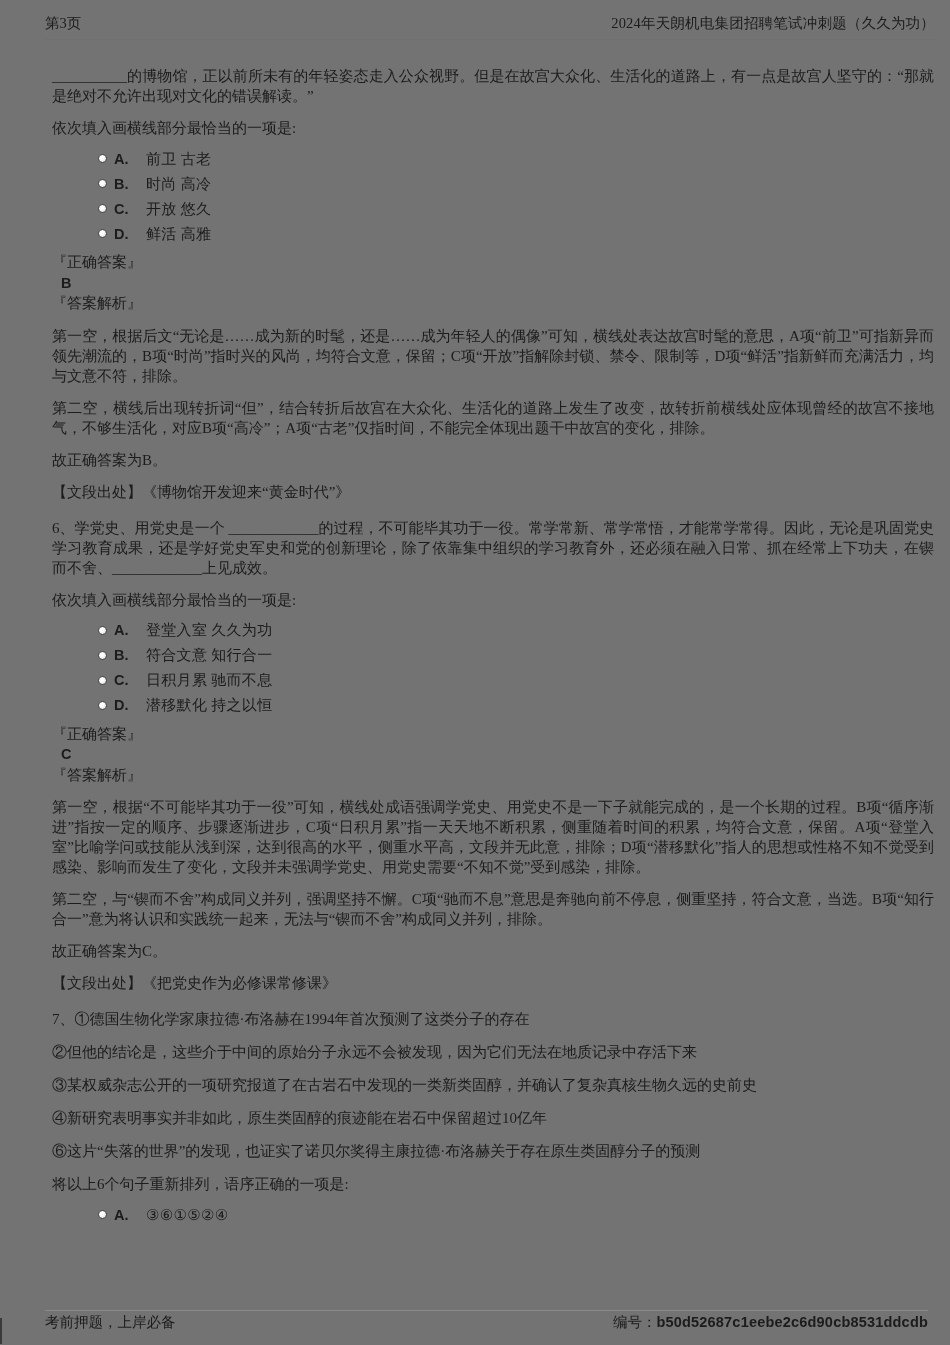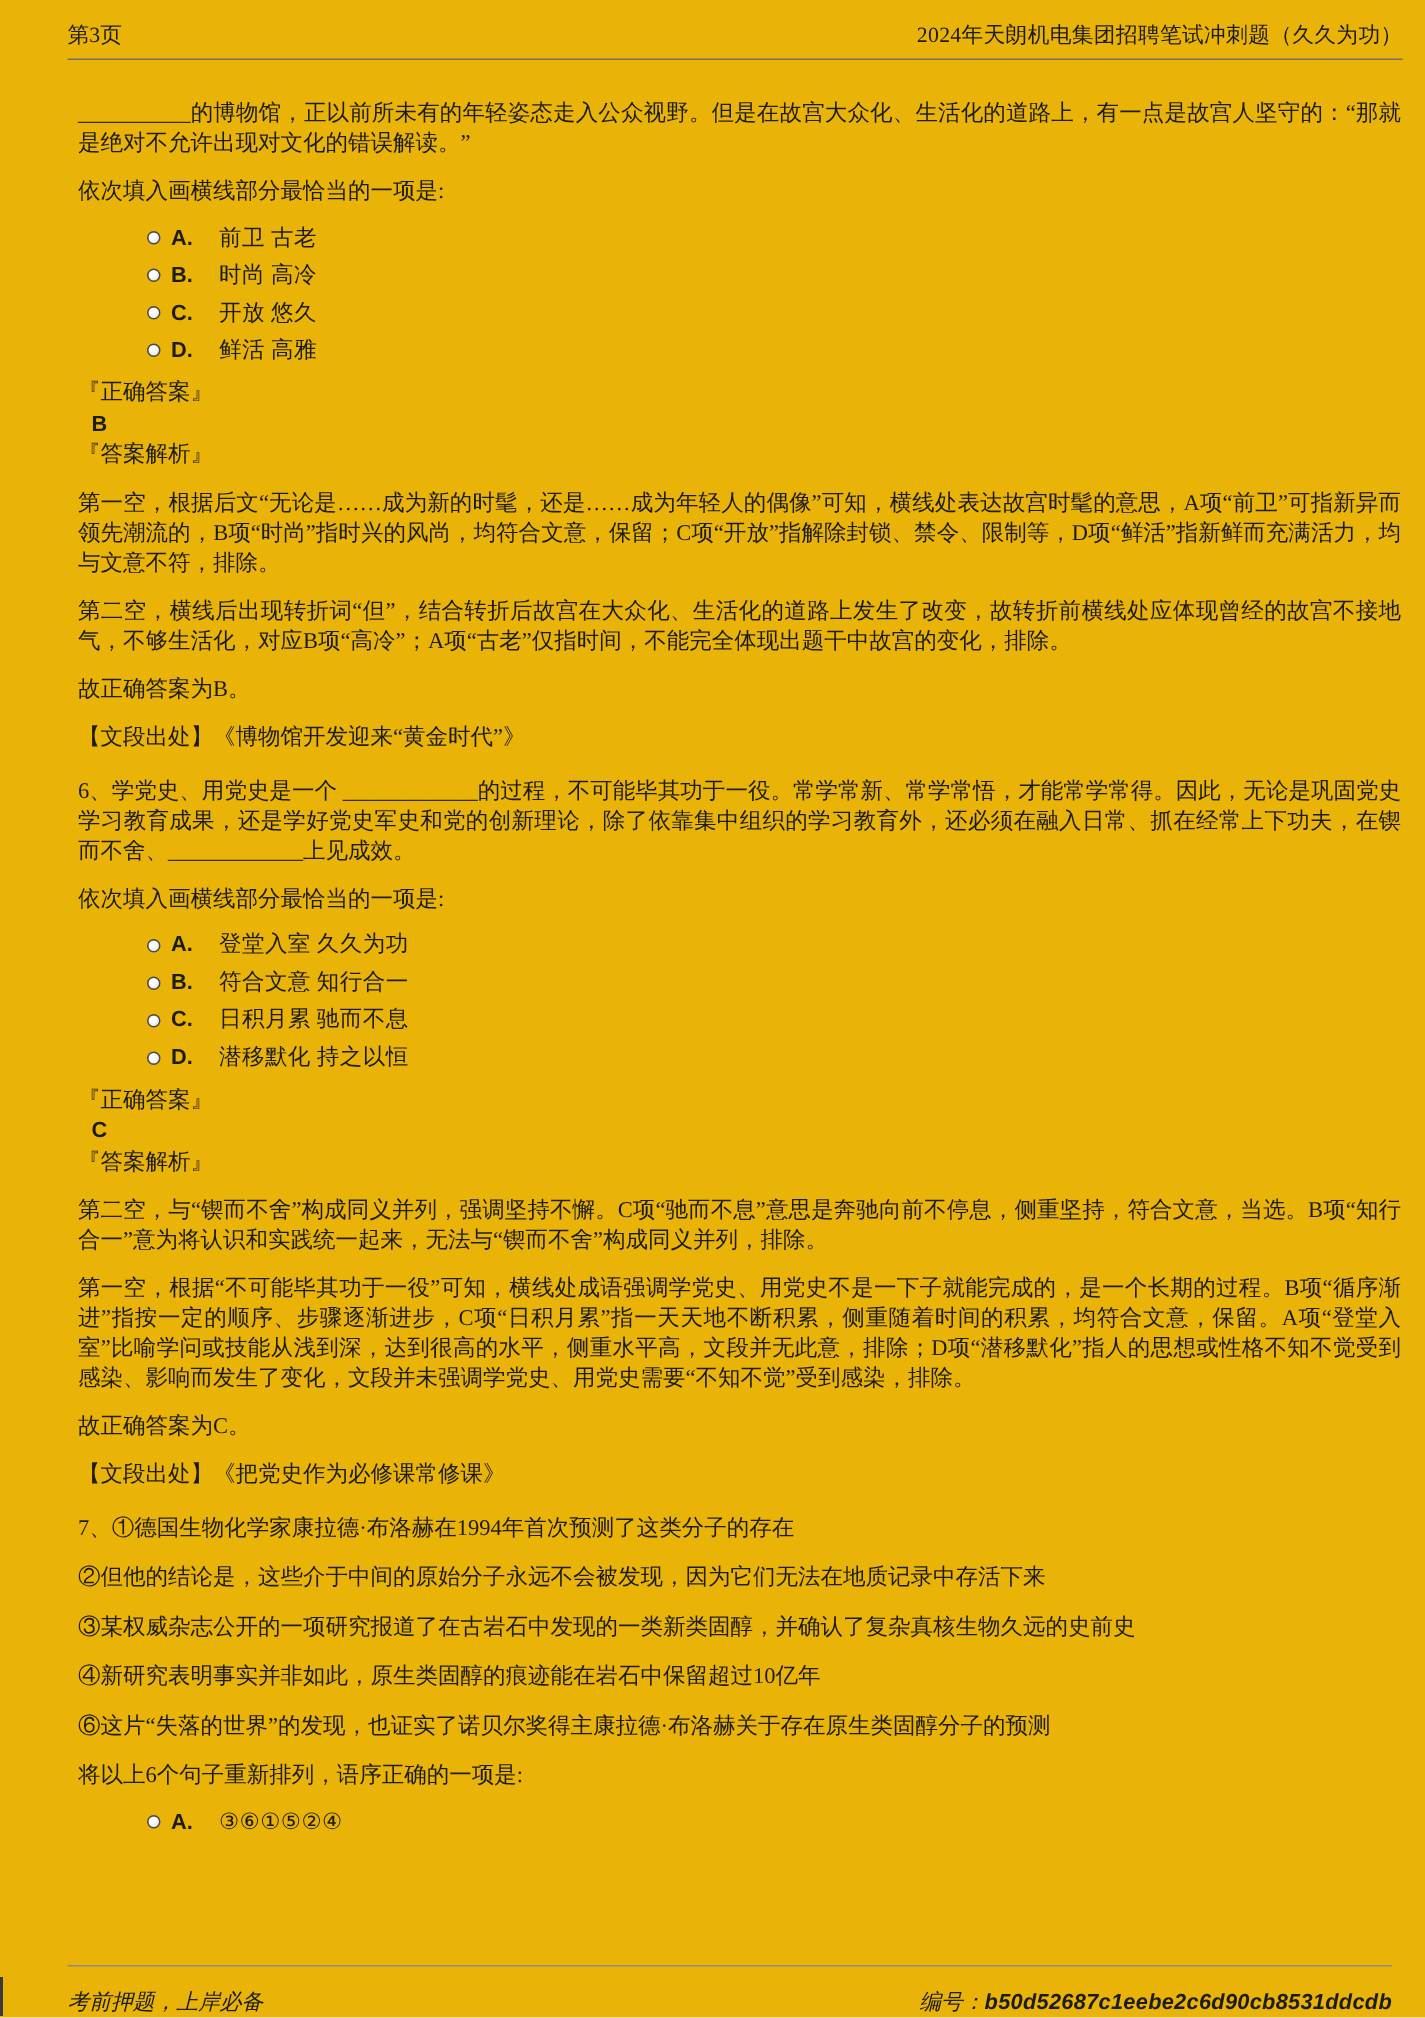--- a/index.html
+++ b/index.html
@@ -1,19 +1,19 @@
 <!DOCTYPE html>
 <html><head>
 <meta charset="utf-8">
 <style>
   * { margin:0; padding:0; box-sizing:border-box; }
   html,body { background:#ffffff; }
   body { width:950px; height:1345px; position:relative; }
   .page {
-    position:relative; width:950px; height:1345px; background:#eab308;
+    position:relative; width:950px; height:1345px; background:#737373;
     font-family:"Liberation Serif","DejaVu Serif",serif;
     color:#1c1c1c; overflow:hidden;
   }
   .hdr {
     position:absolute; top:14px; left:45px; right:15px;
     display:flex; justify-content:space-between; align-items:flex-end;
     font-size:14.5px; padding-bottom:6px; border-bottom:1px solid #707070;
   }
   .hdr-right { letter-spacing:0.2px; }
   .content {
@@ -40,24 +40,23 @@
   }
   .opt-text { letter-spacing:0.3px; }
   .ans-block { margin-top:6px; line-height:20.5px; }
   .ans-letter {
     font-family:"Liberation Sans","DejaVu Sans",sans-serif;
     font-weight:bold; font-size:14.5px; margin-left:9px;
   }
   .sent { margin-top:13px; }
   .ftr {
     position:absolute; left:45px; right:22px; top:1310px;
-    border-top:1px solid #8a8a8a; padding-top:14px;
+    border-top:1px solid #8a8a8a; padding-top:2px;
     display:flex; justify-content:space-between; align-items:baseline;
     font-size:14.5px;
-    font-style:italic;
   }
   .ftr-right .code {
     font-family:"Liberation Sans","DejaVu Sans",sans-serif;
     font-size:14.5px; font-weight:bold; letter-spacing:0.2px;
   }
   .edge-mark {
     position:absolute; left:0; bottom:1px; width:2px; height:26px; background:#3a3a3a;
   }
 </style>
 </head>
@@ -131,22 +130,22 @@
           <span class="radio"></span>
           <span class="opt-letter">D.</span>
           <span class="opt-text">潜移默化 持之以恒</span>
         </div>
       </div>
       <div class="ans-block">
         <div>『正确答案』</div>
         <div class="ans-letter">C</div>
         <div>『答案解析』</div>
       </div>
+      <p class="para">第一空，根据“不可能毕其功于一役”可知，横线处成语强调学党史、用党史不是一下子就能完成的，是一个长期的过程。B项“循序渐进”指按一定的顺序、步骤逐渐进步，C项“日积月累”指一天天地不断积累，侧重随着时间的积累，均符合文意，保留。A项“登堂入室”比喻学问或技能从浅到深，达到很高的水平，侧重水平高，文段并无此意，排除；D项“潜移默化”指人的思想或性格不知不觉受到感染、影响而发生了变化，文段并未强调学党史、用党史需要“不知不觉”受到感染，排除。</p>
       <p class="para">第二空，与“锲而不舍”构成同义并列，强调坚持不懈。C项“驰而不息”意思是奔驰向前不停息，侧重坚持，符合文意，当选。B项“知行合一”意为将认识和实践统一起来，无法与“锲而不舍”构成同义并列，排除。</p>
-      <p class="para">第一空，根据“不可能毕其功于一役”可知，横线处成语强调学党史、用党史不是一下子就能完成的，是一个长期的过程。B项“循序渐进”指按一定的顺序、步骤逐渐进步，C项“日积月累”指一天天地不断积累，侧重随着时间的积累，均符合文意，保留。A项“登堂入室”比喻学问或技能从浅到深，达到很高的水平，侧重水平高，文段并无此意，排除；D项“潜移默化”指人的思想或性格不知不觉受到感染、影响而发生了变化，文段并未强调学党史、用党史需要“不知不觉”受到感染，排除。</p>
       <p class="para">故正确答案为C。</p>
       <p class="para">【文段出处】《把党史作为必修课常修课》</p>
     </section>
 
     <section class="q">
       <p class="para sent first">7、①德国生物化学家康拉德·布洛赫在1994年首次预测了这类分子的存在</p>
       <p class="para sent">②但他的结论是，这些介于中间的原始分子永远不会被发现，因为它们无法在地质记录中存活下来</p>
       <p class="para sent">③某权威杂志公开的一项研究报道了在古岩石中发现的一类新类固醇，并确认了复杂真核生物久远的史前史</p>
       <p class="para sent">④新研究表明事实并非如此，原生类固醇的痕迹能在岩石中保留超过10亿年</p>
       <p class="para sent">⑥这片“失落的世界”的发现，也证实了诺贝尔奖得主康拉德·布洛赫关于存在原生类固醇分子的预测</p>

